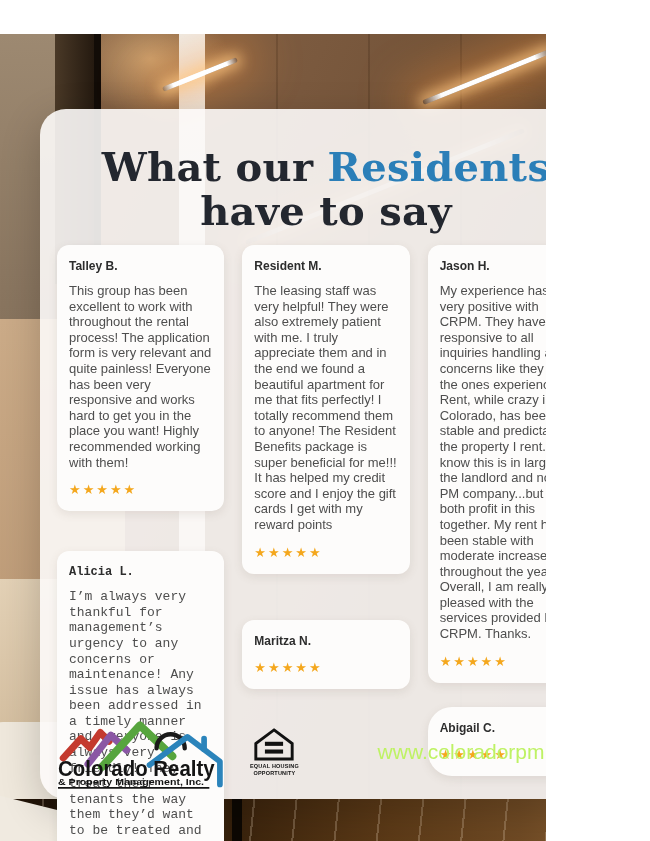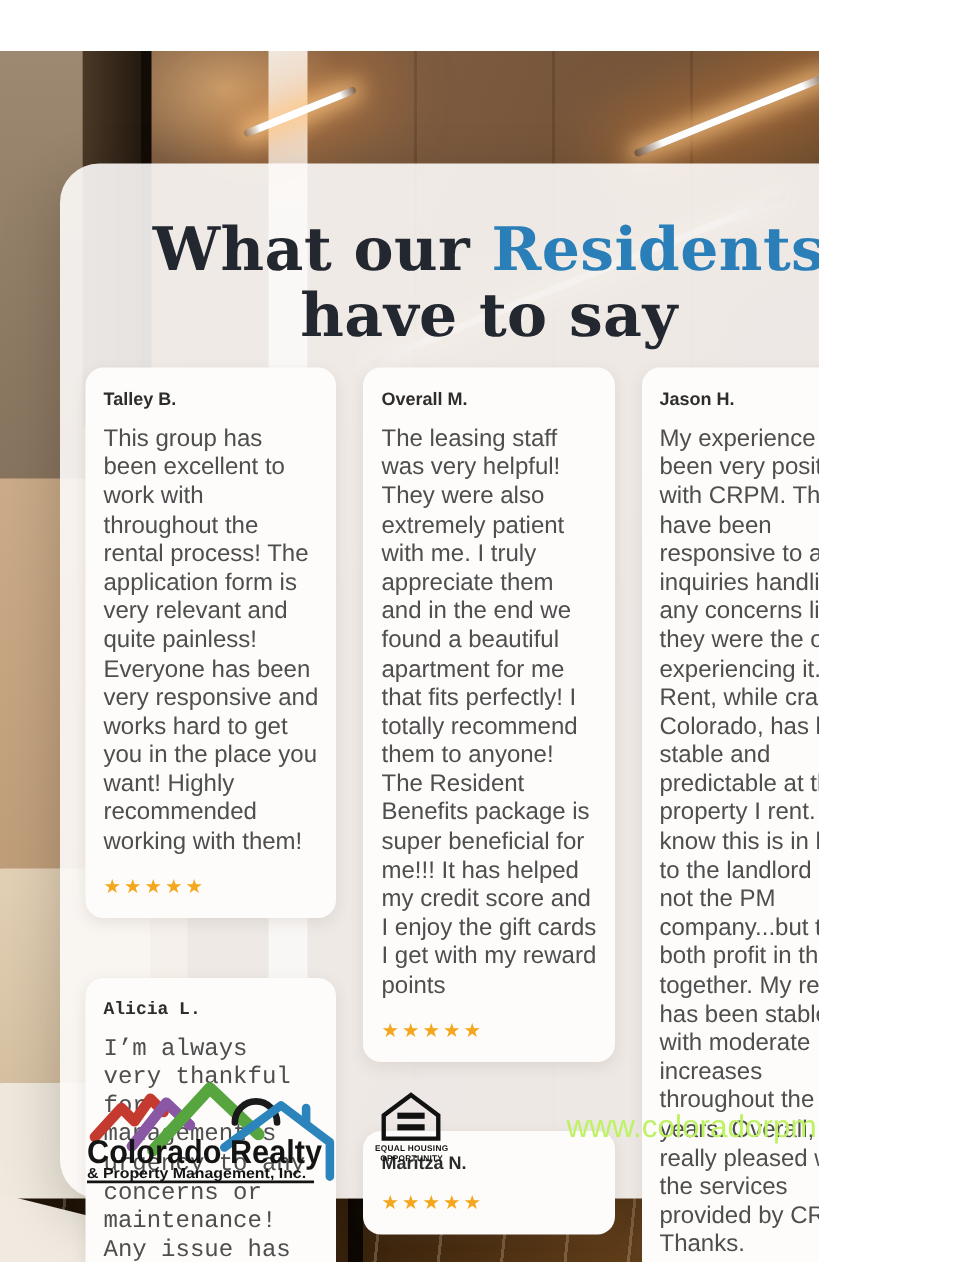--- a/index.html
+++ b/index.html
@@ -66,21 +66,21 @@
   }
   .title .hl{color:#2b7fb8;}
   .columns{display:flex;gap:18px;padding:0 17px;margin-top:12px;align-items:flex-start;}
   .col{flex:1;display:flex;flex-direction:column;min-width:0;}
   .t-card{
     background:#fdfcfb;border-radius:12px;padding:14px 12px 14px;
     box-shadow:0 3px 10px rgba(110,90,70,.12);
   }
   .mt40{margin-top:40px;font-family:Liberation Mono, monospace;} .mt46{margin-top:46px;} .mt24{margin-top:24px;border-radius:24px;}
   .t-name{margin:0 0 10px;font-size:12px;font-weight:bold;color:#2d2d2d;}
-  .t-text{margin:0;font-size:16px;line-height:1.2;color:#4e4e4e;}
+  .t-text{margin:0;font-size:13px;line-height:1.2;color:#4e4e4e;}
   .t-stars{margin-top:12px;font-size:13px;letter-spacing:2px;color:#f4a71d;}
   
   .footer{left:18px;right:22px;bottom:4px;height:86px;display:flex;align-items:center;}
   .logo-wrap{width:176px;flex:0 0 auto;text-align:center;}
   .logo-wrap svg{width:176px;height:auto;display:block;}
   .eho{margin-left:16px;flex:0 0 auto;text-align:center;color:#111;}
   .eho svg{display:block;margin:0 auto 2px;}
   .eho-text{font-size:5.5px;font-weight:bold;line-height:1.2;letter-spacing:.2px;}
   .website{margin-left:auto;font-size:21px;font-weight:normal;color:#bef264;text-decoration:none;}
 </style>
@@ -128,21 +128,21 @@
         </div>
         <div class="t-card mt40">
           <p class="t-name">Alicia L.</p>
           <p class="t-text">I’m always very thankful for management’s urgency to any concerns or maintenance! Any issue has always been addressed in a timely manner and everyone is always very friendly! They treat their tenants the way them they’d want to be treated and that’s why I continue to enjoy living here! Thank you!</p>
           <div class="t-stars">★★★★★</div>
         </div>
       </div>
 
       <div class="col">
         <div class="t-card">
-          <p class="t-name">Overall M.</p>
+          <p class="t-name">Resident M.</p>
           <p class="t-text">The leasing staff was very helpful! They were also extremely patient with me. I truly appreciate them and in the end we found a beautiful apartment for me that fits perfectly! I totally recommend them to anyone! The Resident Benefits package is super beneficial for me!!! It has helped my credit score and I enjoy the gift cards I get with my reward points</p>
           <div class="t-stars">★★★★★</div>
         </div>
         <div class="t-card mt46">
           <p class="t-name">Maritza N.</p>
           <div class="t-stars">★★★★★</div>
         </div>
       </div>
 
       <div class="col">

